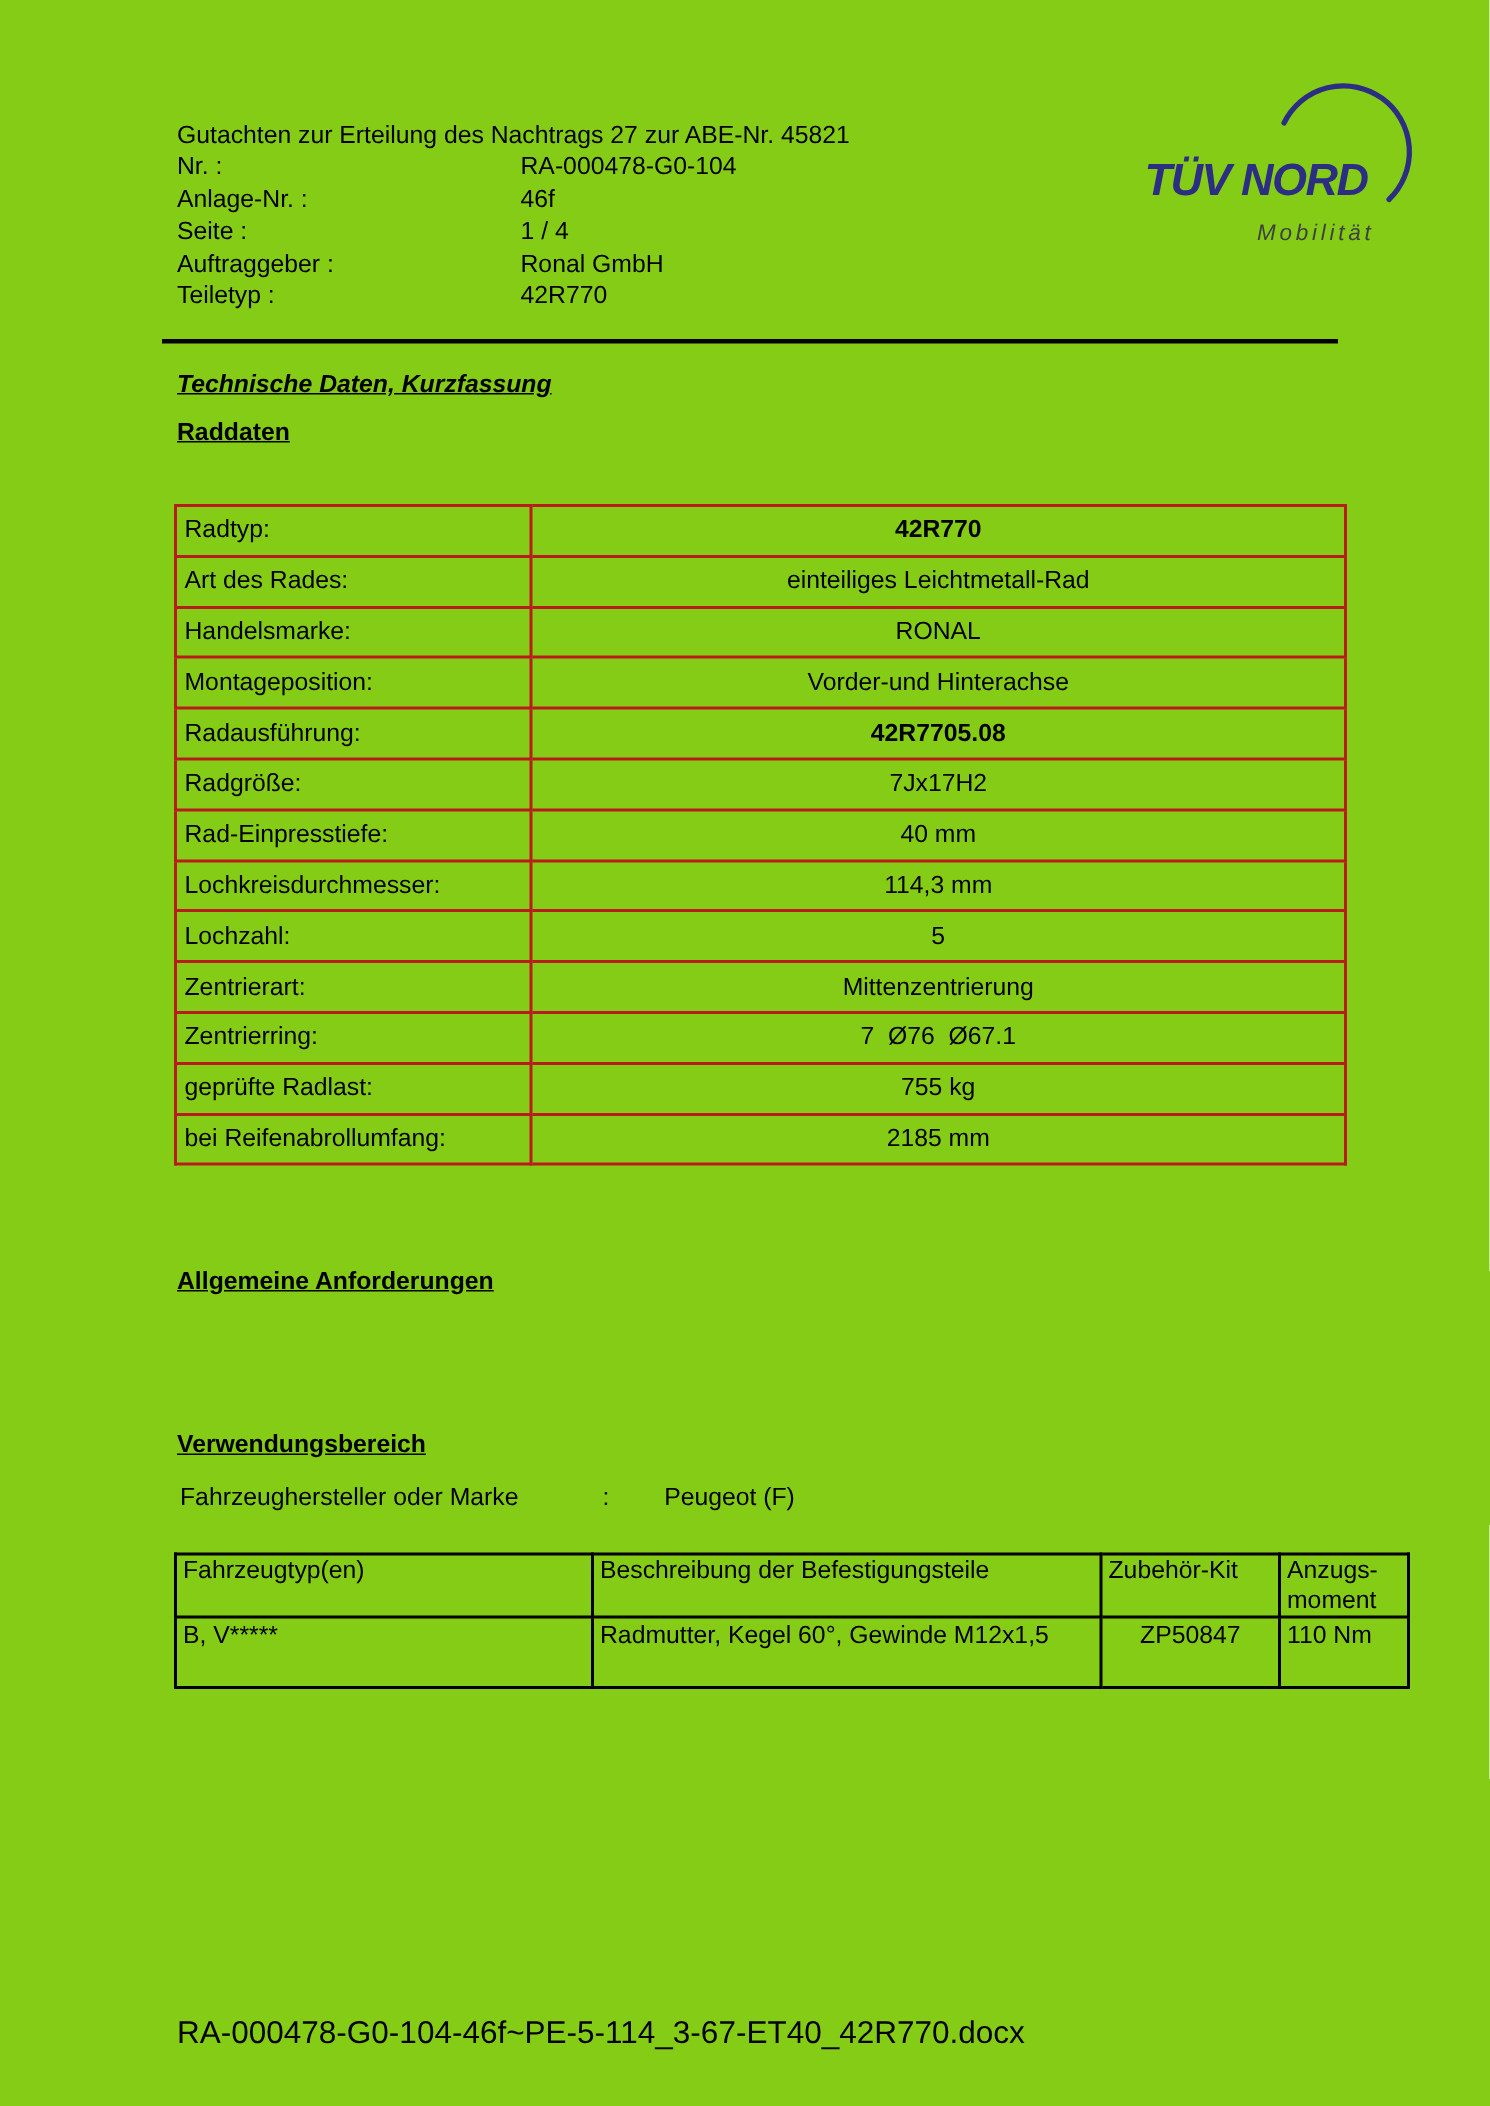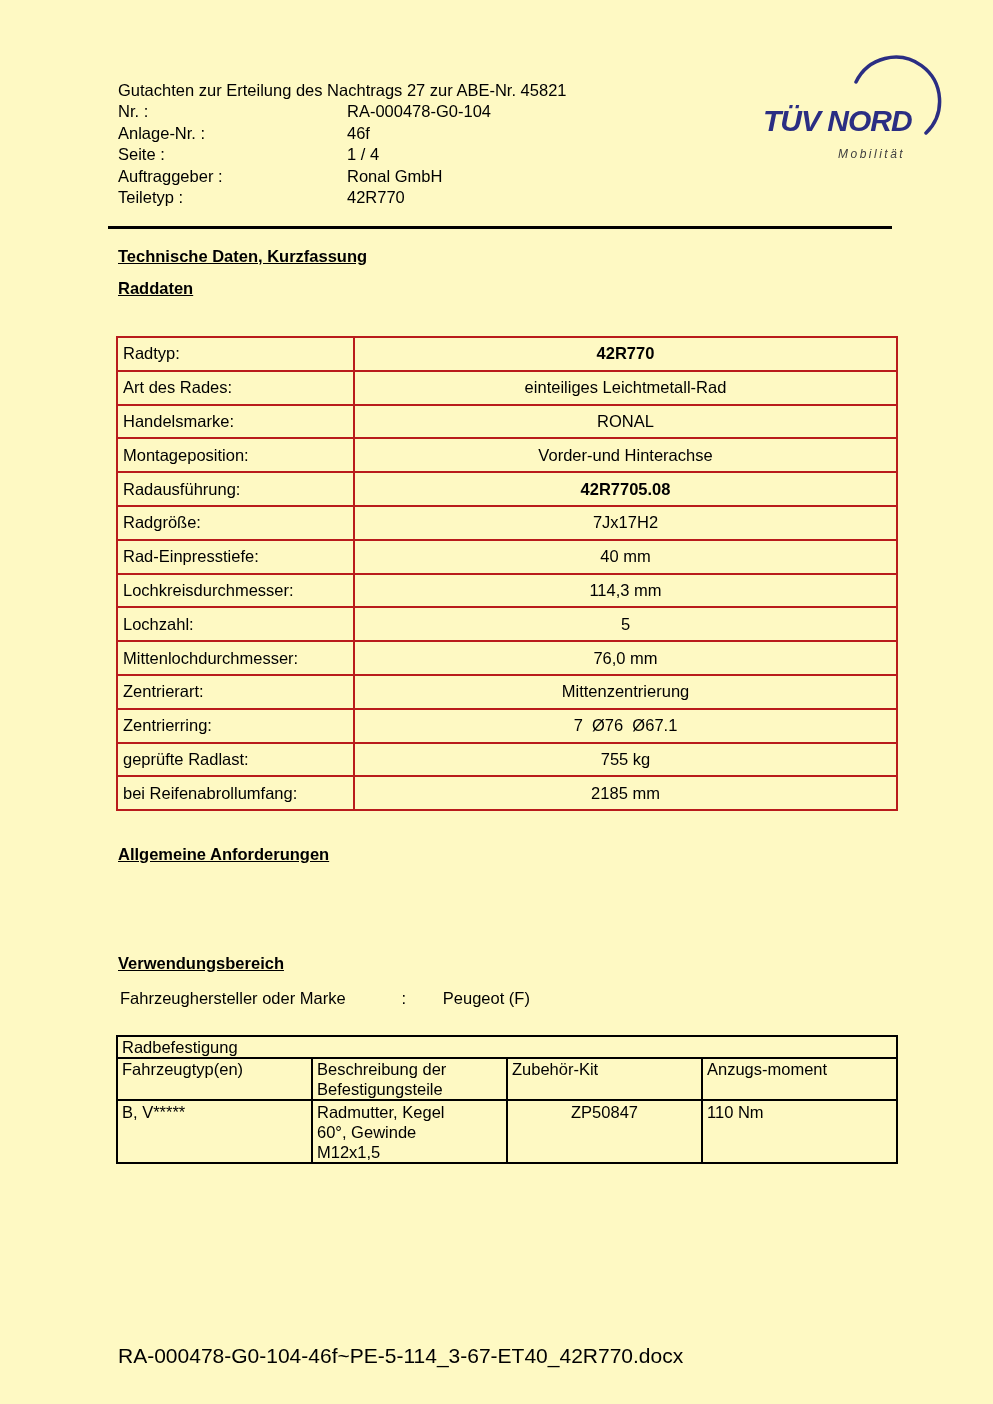--- a/index.html
+++ b/index.html
@@ -1,47 +1,47 @@
 <!DOCTYPE html>
 <html lang="de"><head>
 <meta charset="utf-8">
 <style>
   html,body { margin:0; padding:0; background:#ffffff; }
   .page {
     position:relative;
     width:993px; height:1404px;
-    background:#fef9c3;
+    background:#84cc16;
     font-family:"Liberation Sans", sans-serif;
     font-size:16.5px; color:#000;
     overflow:hidden;
   }
 
   
   .header-block { position:absolute; left:118px; top:80px; line-height:21.4px; }
   .hfield .hlabel { display:inline-block; width:229px; }
   .hfield .hvalue { display:inline-block; }
 
   
   .logo { position:absolute; left:758px; top:52px; width:195px; height:125px; }
   .logo svg { position:absolute; left:0; top:0; }
   .logo-brand {
     position:absolute; left:5px; top:52px;
     font-size:30px; font-weight:bold; font-style:italic;
     letter-spacing:-1px; color:#2b2e83; white-space:nowrap;
   }
   .logo-sub {
     position:absolute; left:80px; top:95px;
-    font-size:12px; font-style:italic; letter-spacing:2.5px;
+    font-size:15px; font-style:italic; letter-spacing:2.5px;
     color:#404040; white-space:nowrap;
   }
 
   .rule { position:absolute; left:108px; top:226px; width:784px; height:3px; background:#000; }
 
   .h-underline { font-weight:bold; text-decoration:underline; white-space:nowrap; }
-  .pos-tech  { position:absolute; left:118px; top:247px; }
+  .pos-tech  { position:absolute; left:118px; top:247px;font-style:italic; }
   .pos-rad   { position:absolute; left:118px; top:279px; }
   .pos-allg  { position:absolute; left:118px; top:845px; }
   .pos-verw  { position:absolute; left:118px; top:954px; }
 
   
   table.t1 {
     position:absolute; left:116px; top:336px;
     width:782px; border-collapse:collapse; table-layout:fixed;
     font-size:16.5px;
   }
@@ -140,24 +140,20 @@
         </tr>
         <tr>
           <td class="lab">Lochkreisdurchmesser:</td>
           <td class="val">114,3 mm</td>
         </tr>
         <tr>
           <td class="lab">Lochzahl:</td>
           <td class="val">5</td>
         </tr>
         <tr>
-          <td class="lab">Mittenlochdurchmesser:</td>
-          <td class="val">76,0 mm</td>
-        </tr>
-        <tr>
           <td class="lab">Zentrierart:</td>
           <td class="val">Mittenzentrierung</td>
         </tr>
         <tr>
           <td class="lab">Zentrierring:</td>
           <td class="val">7  Ø76  Ø67.1</td>
         </tr>
         <tr>
           <td class="lab">geprüfte Radlast:</td>
           <td class="val">755 kg</td>
@@ -173,23 +169,20 @@
 
   <div class="h-underline pos-verw">Verwendungsbereich</div>
   <div class="fh-line">
     <span class="fh-label">Fahrzeughersteller oder Marke</span>
     <span class="fh-colon">:</span>
     <span class="fh-value">Peugeot (F)</span>
   </div>
 
   <table class="t2">
     <tbody>
-        <tr class="title-row">
-          <td colspan="4">Radbefestigung</td>
-        </tr>
         <tr class="head-row">
           <td class="c0">Fahrzeugtyp(en)</td>
           <td class="c1">Beschreibung der Befestigungsteile</td>
           <td class="c2">Zubehör-Kit</td>
           <td class="c3">Anzugs-moment</td>
         </tr>
         <tr class="data-row">
           <td class="c0">B, V*****</td>
           <td class="c1">Radmutter, Kegel 60°, Gewinde M12x1,5</td>
           <td class="c2 center">ZP50847</td>

